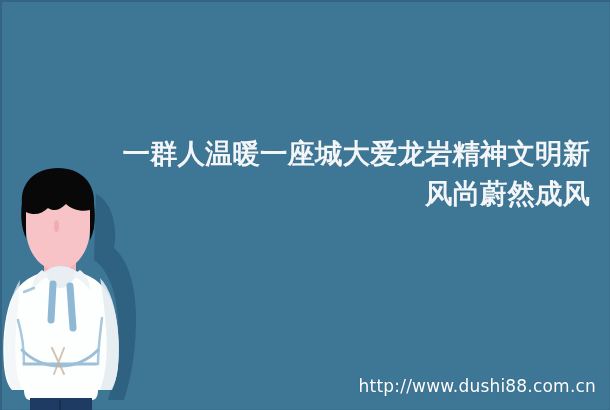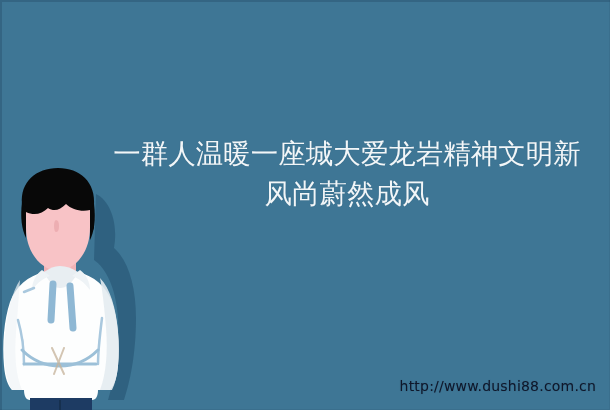--- a/index.html
+++ b/index.html
@@ -31,44 +31,44 @@
   
   #headline {
     position: absolute;
     left: 104px;
     top: 133px;
     width: 486px;
     color: #f2f6f8;
     font-size: 27.5px;
     line-height: 40px;
     letter-spacing: 0px;
-    font-weight: 400;
-    text-align: center;
+    font-weight: 700;
+    text-align: right;
     white-space: normal;
     word-break: break-all;
     text-shadow: 0 0 1px rgba(20,50,75,0.25);
   }
 
   
   #illustration {
     position: absolute;
     left: 0px;
     top: 168px;
     width: 160px;
     height: 242px;
   }
   #illustration svg { display: block; }
 
   
   #watermark {
     position: absolute;
     right: 14px;
     bottom: 14px;
-    color: #0f172a;
-    font-size: 14px;
+    color: #ffffff;
+    font-size: 17px;
     line-height: 20px;
     letter-spacing: 0.2px;
     font-family: "DejaVu Sans", "Liberation Sans", sans-serif;
     text-shadow: 0 0 1px rgba(20,50,75,0.35);
     white-space: nowrap;
     text-align: right;
   }
 </style>
 </head>
 <body>

